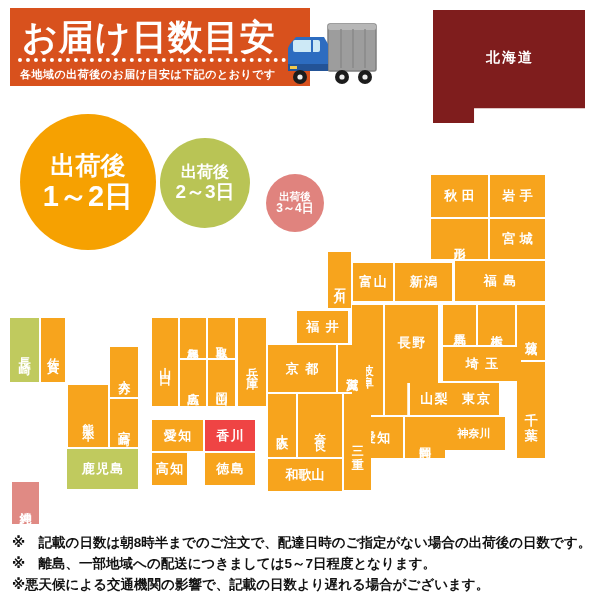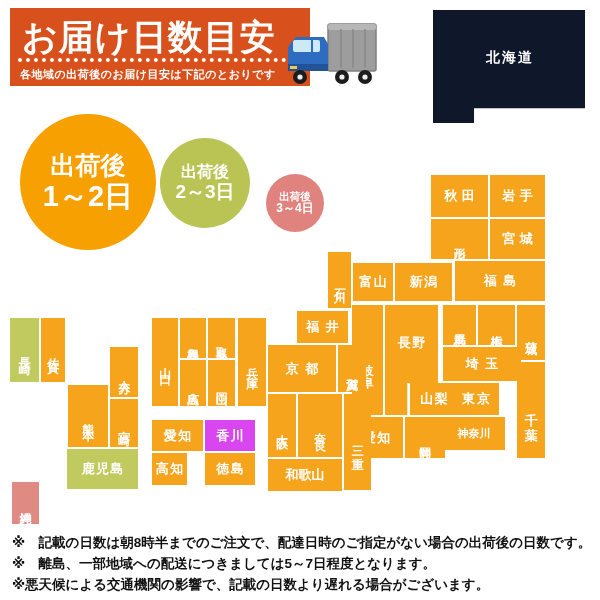--- a/index.html
+++ b/index.html
@@ -88,21 +88,21 @@
 <div class="circle c2" style="background: rgb(185, 196, 85);">
   <span class="l1">出荷後</span>
   <span class="l2">2～3日</span>
 </div>
 <div class="circle c3" style="background: rgb(224, 131, 126);">
   <span class="l1">出荷後</span>
   <span class="l2">3～4日</span>
 </div>
 
 <div id="map">
-    <div class="pref h" style="left: 433px; top: 10px; width: 152px; height: 113px; background: #0f172a; clip-path: polygon(0px 0px, 100% 0px, 100% 87%, 27% 87%, 27% 100%, 0px 100%); padding-bottom: 18px;">
+    <div class="pref h" style="left: 433px; top: 10px; width: 152px; height: 113px; background: #7f1d1d; clip-path: polygon(0px 0px, 100% 0px, 100% 87%, 27% 87%, 27% 100%, 0px 100%); padding-bottom: 18px;">
       <span class="lab" style="font-size: 14px; letter-spacing: 0.15em; margin-right: -0.15em;">北海道</span>
     </div>
     <div class="pref h" style="left: 431px; top: 175px; width: 57px; height: 42px; background: rgb(247, 164, 29);">
       <span class="lab" style="font-size: 13px; letter-spacing: 0.35em; margin-right: -0.35em;">秋田</span>
     </div>
     <div class="pref h" style="left: 490px; top: 175px; width: 55px; height: 42px; background: rgb(247, 164, 29);">
       <span class="lab" style="font-size: 13px; letter-spacing: 0.35em; margin-right: -0.35em;">岩手</span>
     </div>
     <div class="pref v" style="left: 431px; top: 219px; width: 57px; height: 40px; background: rgb(247, 164, 29);">
       <span class="lab" style="font-size: 12px;">山形</span>
@@ -193,21 +193,21 @@
     </div>
     <div class="pref v" style="left: 180px; top: 360px; width: 26px; height: 46px; background: rgb(247, 164, 29);">
       <span class="lab" style="font-size: 12px;">広島</span>
     </div>
     <div class="pref v" style="left: 152px; top: 318px; width: 26px; height: 88px; background: rgb(247, 164, 29);">
       <span class="lab" style="font-size: 12px; letter-spacing: 0.8em; margin-bottom: -0.8em;">山口</span>
     </div>
     <div class="pref h" style="left: 152px; top: 420px; width: 51px; height: 31px; background: rgb(247, 164, 29);">
       <span class="lab" style="font-size: 13px; letter-spacing: 0.1em; margin-right: -0.1em;">愛知</span>
     </div>
-    <div class="pref h" style="left: 205px; top: 420px; width: 50px; height: 31px; background: #d946ef;">
+    <div class="pref h" style="left: 205px; top: 420px; width: 50px; height: 31px; background: #ef4444;">
       <span class="lab" style="font-size: 13px; letter-spacing: 0.1em; margin-right: -0.1em;">香川</span>
     </div>
     <div class="pref h" style="left: 152px; top: 453px; width: 35px; height: 32px; background: rgb(247, 164, 29);">
       <span class="lab" style="font-size: 13px; letter-spacing: 0.1em; margin-right: -0.1em;">高知</span>
     </div>
     <div class="pref h" style="left: 205px; top: 453px; width: 50px; height: 32px; background: rgb(247, 164, 29);">
       <span class="lab" style="font-size: 13px; letter-spacing: 0.1em; margin-right: -0.1em;">徳島</span>
     </div>
     <div class="pref v" style="left: 41px; top: 318px; width: 24px; height: 64px; background: rgb(247, 164, 29);">
       <span class="lab" style="font-size: 12px; letter-spacing: 0.4em; margin-bottom: -0.4em;">佐賀</span>

